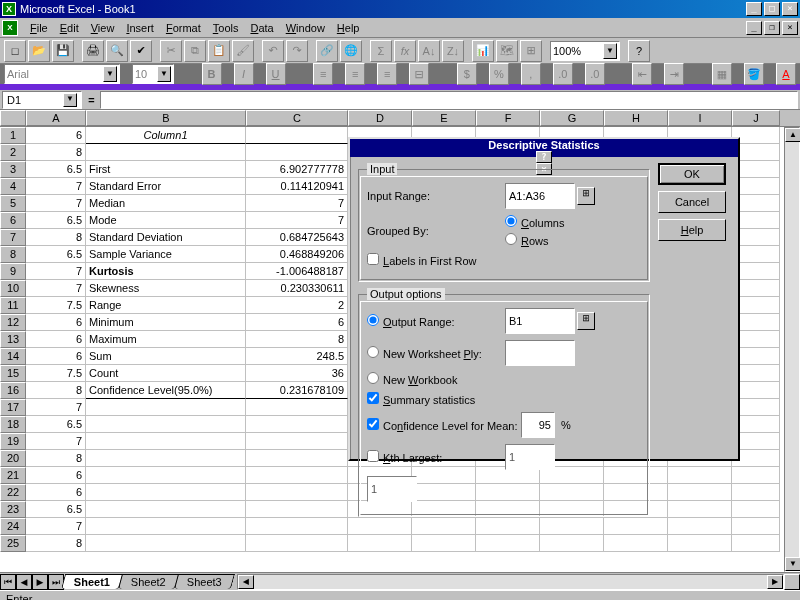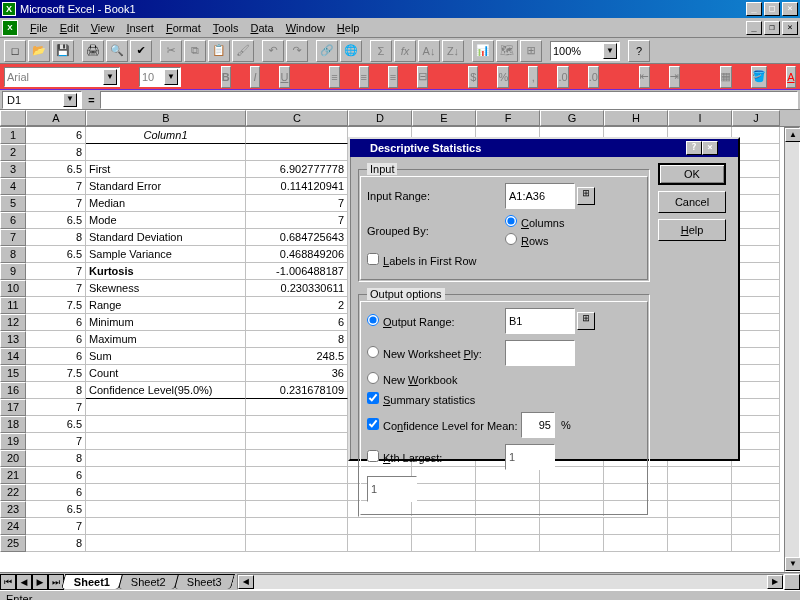--- a/index.html
+++ b/index.html
@@ -14,21 +14,21 @@
 .menubar .mi u { text-decoration: underline; }
 .menubar .msicon { width: 16px; height: 16px; background: #008000; border: 1px solid #fff; margin-right: 6px; display: inline-flex; align-items: center; justify-content: center; font-size: 8px; font-weight: bold; color: white; }
 .subwinbtns { position: absolute; right: 2px; display: flex; gap: 2px; }
 .toolbar { background: #c0c0c0; height: 26px; display: flex; align-items: center; padding: 2px 4px; gap: 2px; border-bottom: 1px solid #808080; }
 .tbtn { width: 22px; height: 22px; border: 1px solid; border-color: #fff #808080 #808080 #fff; background: #c0c0c0; display: inline-flex; align-items: center; justify-content: center; font-size: 11px; cursor: pointer; color: #808080; }
 .tbtn.enabled { color: #000; }
 .tsep { width: 4px; }
 .combo { background: white; border: 1px solid; border-color: #808080 #fff #fff #808080; height: 20px; display: inline-flex; align-items: center; padding: 0 2px; }
 .combo input { border: none; outline: none; font-size: 11px; width: 50px; background: transparent; }
 .combo .dd { width: 14px; height: 16px; background: #c0c0c0; border: 1px solid; border-color: #fff #000 #000 #fff; font-size: 8px; text-align: center; line-height: 14px; cursor: pointer; }
-.fmtbar { background: #ef4444; height: 26px; display: flex; align-items: center; padding: 2px 4px; gap: 19px; border-bottom: 1px solid #6d28d9; }
+.fmtbar { background: #737373; height: 26px; display: flex; align-items: center; padding: 2px 4px; gap: 12px; border-bottom: 6px solid #6d28d9; }
 .namebox-row { background: #c0c0c0; height: 20px; display: flex; align-items: center; padding: 0 2px; border-bottom: 1px solid #808080; }
 .namebox { background: white; border: 1px solid; border-color: #808080 #fff #fff #808080; width: 80px; height: 18px; display: flex; align-items: center; padding: 0 4px; }
 .namebox .dd { margin-left: auto; }
 .fx { margin: 0 6px; font-weight: bold; font-style: italic; }
 .formula-input { background: white; border: 1px solid; border-color: #808080 #fff #fff #808080; flex: 1; height: 18px; padding: 0 4px; }
 .sheet-area { position: relative; background: white; height: 480px; overflow: hidden; }
 .colhdrs { display: flex; background: #c0c0c0; height: 17px; border-bottom: 1px solid #808080; }
 .rowhdr-corner { width: 26px; background: #c0c0c0; border: 1px solid; border-color: #fff #808080 #808080 #fff; }
 .colhdr { background: #c0c0c0; border: 1px solid; border-color: #fff #808080 #808080 #fff; text-align: center; font-size: 11px; line-height: 15px; }
 .rows { }
@@ -42,21 +42,21 @@
 .navbtn { width: 16px; height: 16px; border: 1px solid #000; background: #c0c0c0; font-size: 9px; text-align: center; line-height: 14px; cursor: pointer; }
 .tab { background: white; border: 1px solid #000; border-bottom: none; padding: 1px 10px; font-size: 11px; margin-left: -1px; cursor: pointer; border-radius: 0 0 4px 4px; transform: skewX(-15deg); }
 .tab.inactive { background: #c0c0c0; }
 .tab span { display: inline-block; transform: skewX(15deg); }
 .hscroll { flex: 1; height: 16px; background: #dfdfdf; border: 1px solid; border-color: #808080 #fff #fff #808080; margin-left: 4px; position: relative; }
 .sbtn { width: 16px; height: 14px; background: #c0c0c0; border: 1px solid; border-color: #fff #000 #000 #fff; position: absolute; font-size: 8px; text-align: center; line-height: 12px; }
 .vscroll { position: absolute; right: 0; top: 17px; bottom: 18px; width: 16px; background: #dfdfdf; border: 1px solid; border-color: #808080 #fff #fff #808080; }
 .statusbar { background: #c0c0c0; height: 20px; border-top: 1px solid #fff; padding: 2px 6px; font-size: 11px; }
 
 .dialog { position: absolute; left: 348px; top: 137px; width: 392px; height: 324px; background: #c0c0c0; border: 2px solid; border-color: #dfdfdf #000 #000 #dfdfdf; box-shadow: 1px 1px 0 #808080 inset; }
-.dialog-title { background: #000080; color: white; height: 18px; display: flex; align-items: center; padding: 0 20px; font-weight: bold; font-size: 11px; }
+.dialog-title { background: #000080; color: white; height: 18px; display: flex; align-items: center; padding: 0 12px; font-weight: bold; font-size: 11px; flex-direction: column; }
 .dialog-title .sp { flex: 1; }
 .dlgbody { padding: 6px 8px; position: relative; }
 fieldset { border: 1px solid #808080; border-top-color: #808080; border-left-color: #808080; border-right-color: #fff; border-bottom-color: #fff; padding: 8px 8px; margin-bottom: 6px; position: relative; }
 fieldset::after { content: ''; position: absolute; inset: 1px; border: 1px solid; border-color: #fff #808080 #808080 #fff; pointer-events: none; }
 legend { padding: 0 3px; background: #e5e5e5; font-size: 11px; position: relative; z-index: 1; }
 .frow { display: flex; align-items: center; margin-bottom: 6px; font-size: 11px; }
 .flabel { width: 88px; }
 .finput { width: 70px; background: white; border: 1px solid; border-color: #808080 #fff #fff #808080; height: 18px; padding: 12px 3px; font-size: 11px; }
 .refbtn { width: 18px; height: 18px; background: #c0c0c0; border: 1px solid; border-color: #fff #000 #000 #fff; margin-left: 2px; font-size: 9px; cursor: pointer; text-align: center; }
 .radio, .check { width: 12px; height: 12px; margin-right: 4px; }

